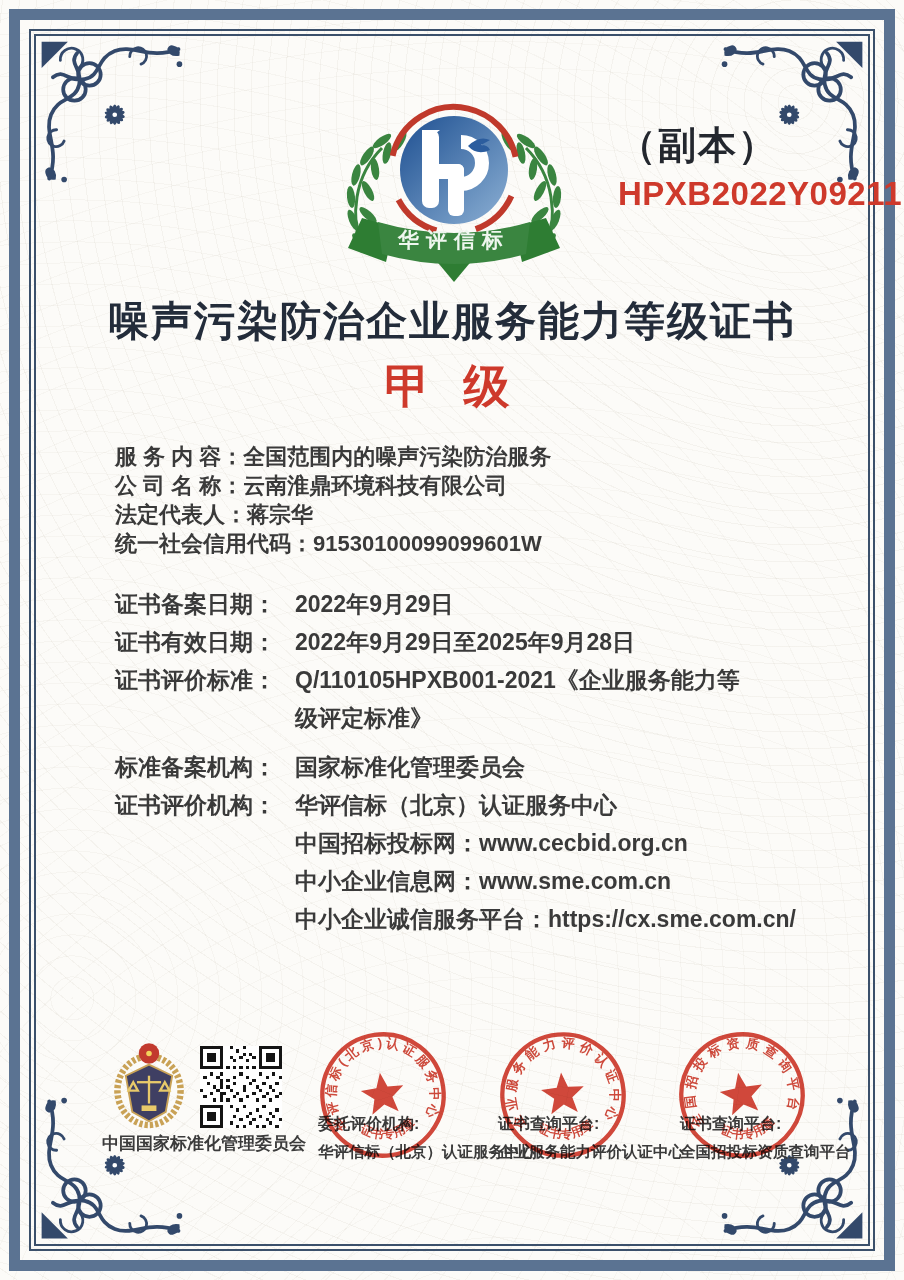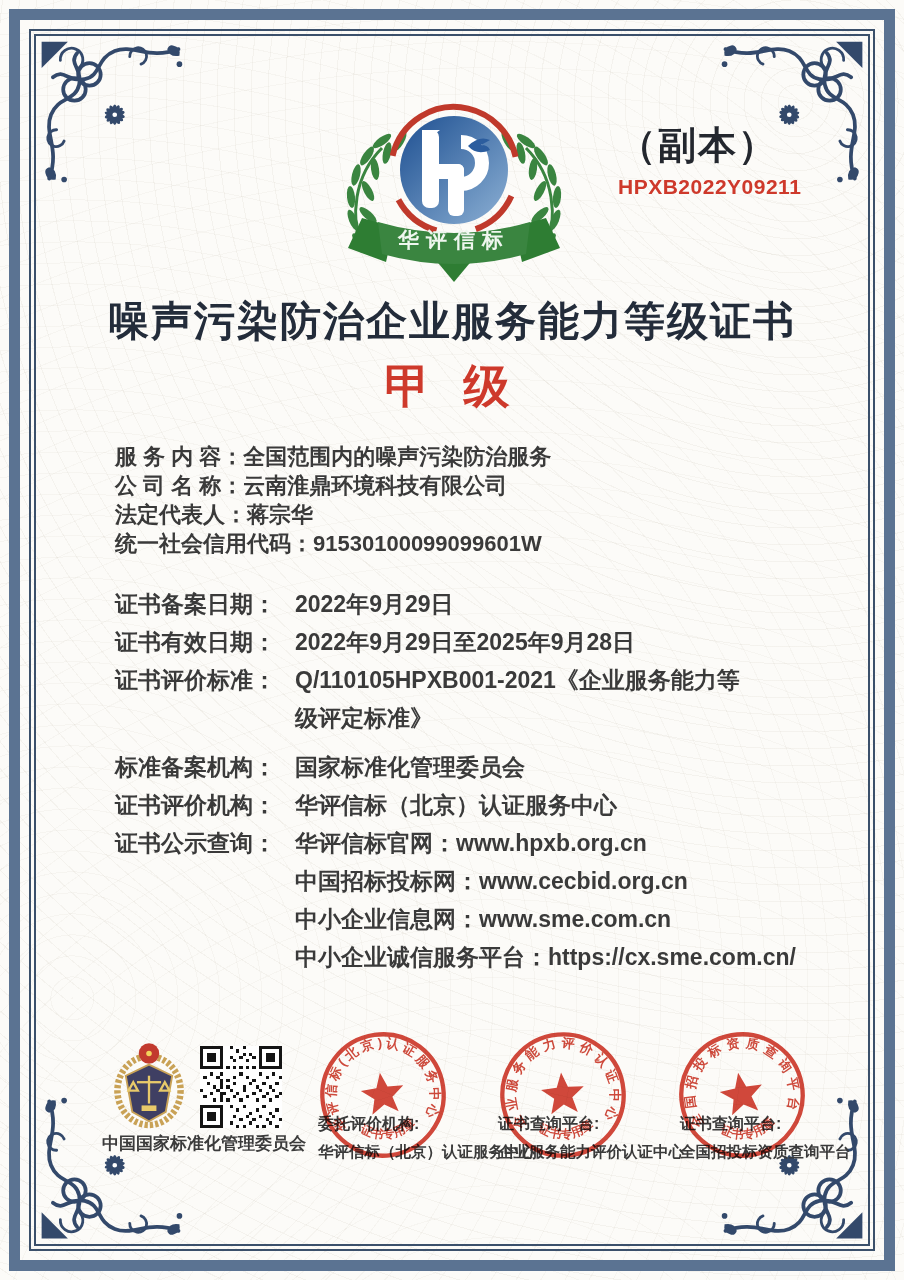--- a/index.html
+++ b/index.html
@@ -18,21 +18,21 @@
   .corner{position:absolute;width:150px;height:150px;color:#33496b;}
   .corner.tl{left:36px;top:36px;}
   .corner.tr{right:36px;top:36px;transform:scaleX(-1);}
   .corner.bl{left:36px;bottom:36px;transform:scaleY(-1);}
   .corner.br{right:36px;bottom:36px;transform:scale(-1,-1);}
 
   .logo{position:absolute;left:334px;top:90px;}
   .hdr-right{position:absolute;left:618px;top:120px;}
   .copy-label{font-size:38px;font-weight:700;color:#23272e;letter-spacing:2px;}
   .certno-label{margin-top:28px;font-size:23px;font-weight:700;color:#2e2e2e;}
-  .certno-value{margin-top:4px;font-size:21px;font-weight:700;color:#ce392b;letter-spacing:.5px;}
+  .certno-value{margin-top:4px;font-size:33px;font-weight:700;color:#ce392b;letter-spacing:.5px;}
 
   .title{position:absolute;left:0;top:294px;width:100%;text-align:center;
     font-size:41px;font-weight:900;color:#232c3a;letter-spacing:2px;}
   .grade{position:absolute;left:0;top:356px;width:100%;text-align:center;
     font-size:46px;font-weight:900;color:#ce392b;letter-spacing:10px;}
 
   .block{position:absolute;left:115px;color:#3a3a3a;font-weight:700;}
   .b1{top:442px;font-size:22px;line-height:29px;}
   .b2{top:585px;font-size:23px;line-height:38px;width:700px;}
   .b3{top:748px;font-size:23px;line-height:38px;width:720px;}
@@ -199,24 +199,20 @@
   <div class="block b3">
     <div class="line">
       <span class="lbl">标准备案机构：</span>
       <span class="val">国家标准化管理委员会</span>
     </div>
     <div class="line">
       <span class="lbl">证书评价机构：</span>
       <span class="val">华评信标（北京）认证服务中心</span>
     </div>
     <div class="line">
-      <span class="lbl">证书公示查询：</span>
-      <span class="val">华评信标官网：www.hpxb.org.cn</span>
-    </div>
-    <div class="line">
       <span class="lbl"></span>
       <span class="val">中国招标投标网：www.cecbid.org.cn</span>
     </div>
     <div class="line">
       <span class="lbl"></span>
       <span class="val">中小企业信息网：www.sme.com.cn</span>
     </div>
     <div class="line">
       <span class="lbl"></span>
       <span class="val">中小企业诚信服务平台：https://cx.sme.com.cn/</span>

